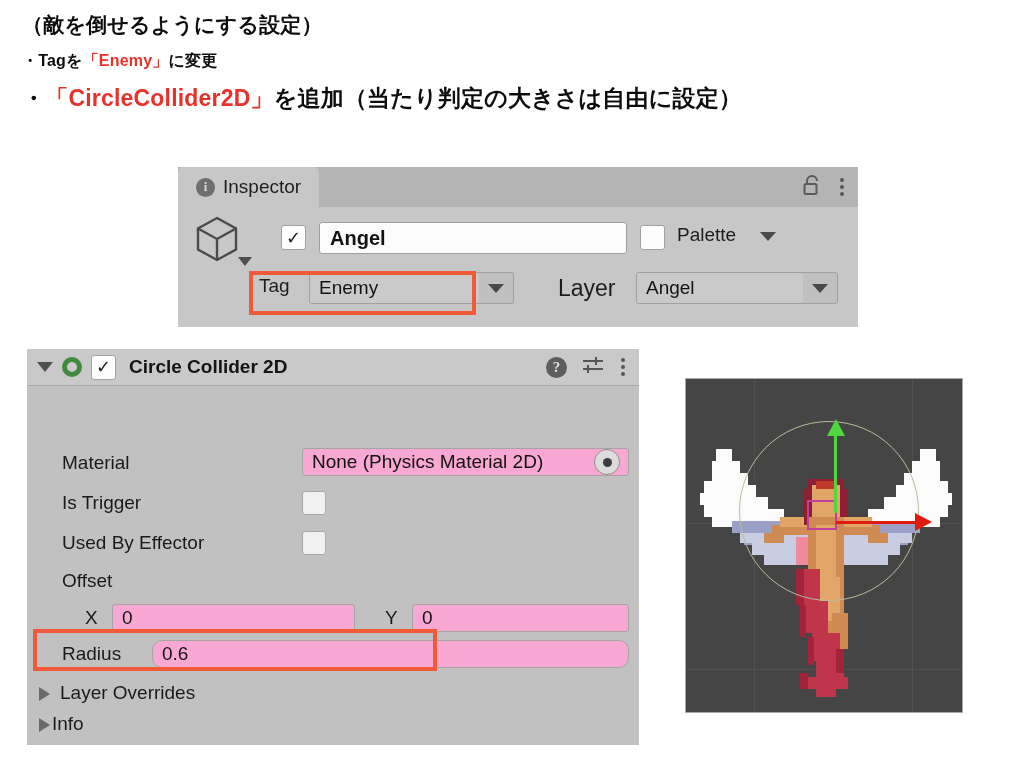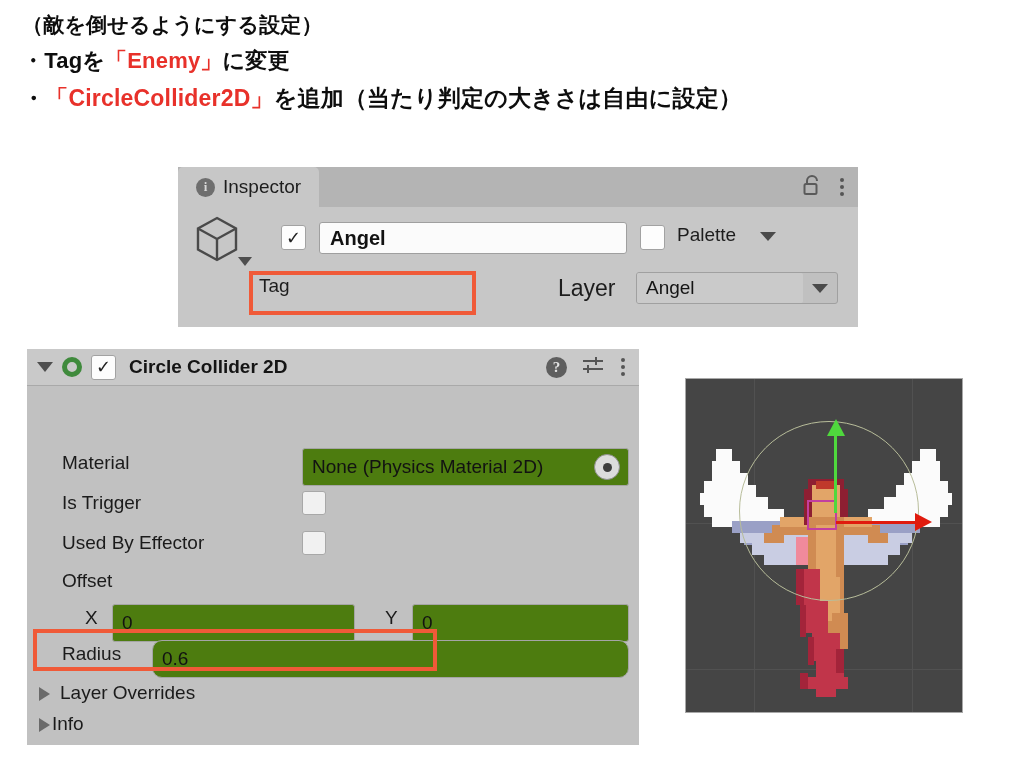--- a/index.html
+++ b/index.html
@@ -26,21 +26,21 @@
     top: 8px;
     width: 990px;
   }
   .ins-line {
     font-weight: bold;
     color: #0d0d0d;
     letter-spacing: 0.2px;
     white-space: nowrap;
   }
   .ins-line.l1 { font-size: 21px; line-height: 34px; }
-  .ins-line.l2 { font-size: 22px; line-height: 37px; }
+  .ins-line.l2 { font-size: 16px; line-height: 37px; }
   .ins-line.l3 { font-size: 23px; line-height: 39px; }
   .hl-red { color: #e8312a; }
 
   
   #inspector-window {
     position: absolute;
     left: 178px;
     top: 167px;
     width: 680px;
     height: 160px;
@@ -304,30 +304,30 @@
     height: 36px;
   }
   .clabel {
     position: absolute;
     font-size: 19px;
     color: #1b1b1b;
     top: 6px;
   }
   .field {
     position: absolute;
-    background: #4d7c0f;
+    background: #f9a8d4;
     border: 1px solid #a5a5a5;
     border-radius: 3px;
     box-sizing: border-box;
     display: flex;
     align-items: center;
     padding-left: 9px;
     font-size: 19px;
     color: #121212;
-    height: 38px;
+    height: 28px;
   }
   .sq-chk {
     position: absolute;
     width: 24px; height: 24px;
     background: #f1f1f1;
     border: 1px solid #a8a8a8;
     border-radius: 3px;
     box-sizing: border-box;
   }
   .edit-collider-btn {
@@ -476,20 +476,26 @@
       <span class="cube-caret"></span>
       <span class="chk obj-chk">✓</span>
       <div class="name-field">Angel</div>
       <span class="chk static-chk"></span>
       <span class="static-label">Palette</span>
       <span class="caret-dn static-caret"></span>
     </div>
 
     <div class="tag-row">
       <span class="tag-label">Tag</span>
+      <div class="dropdown tag-dd">
+        <span class="dd-val">Enemy</span>
+        <span class="dd-caret">
+            <span class="caret-dn"></span>
+          </span>
+      </div>
       <span class="layer-label">Layer</span>
       <div class="dropdown layer-dd">
         <span class="dd-val">Angel</span>
         <span class="dd-caret">
             <span class="caret-dn"></span>
           </span>
       </div>
     </div>
   </div>
 

